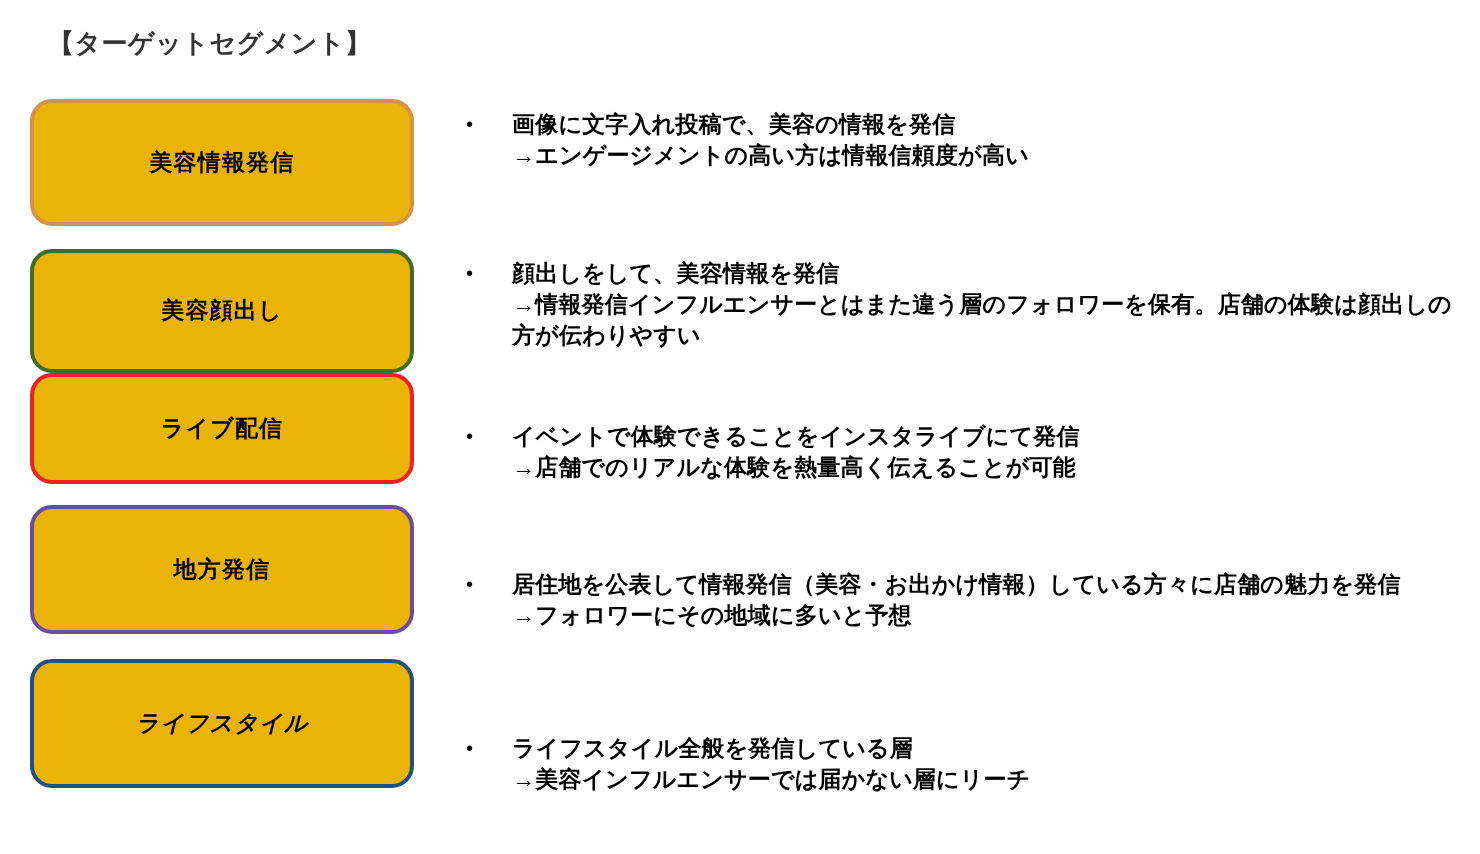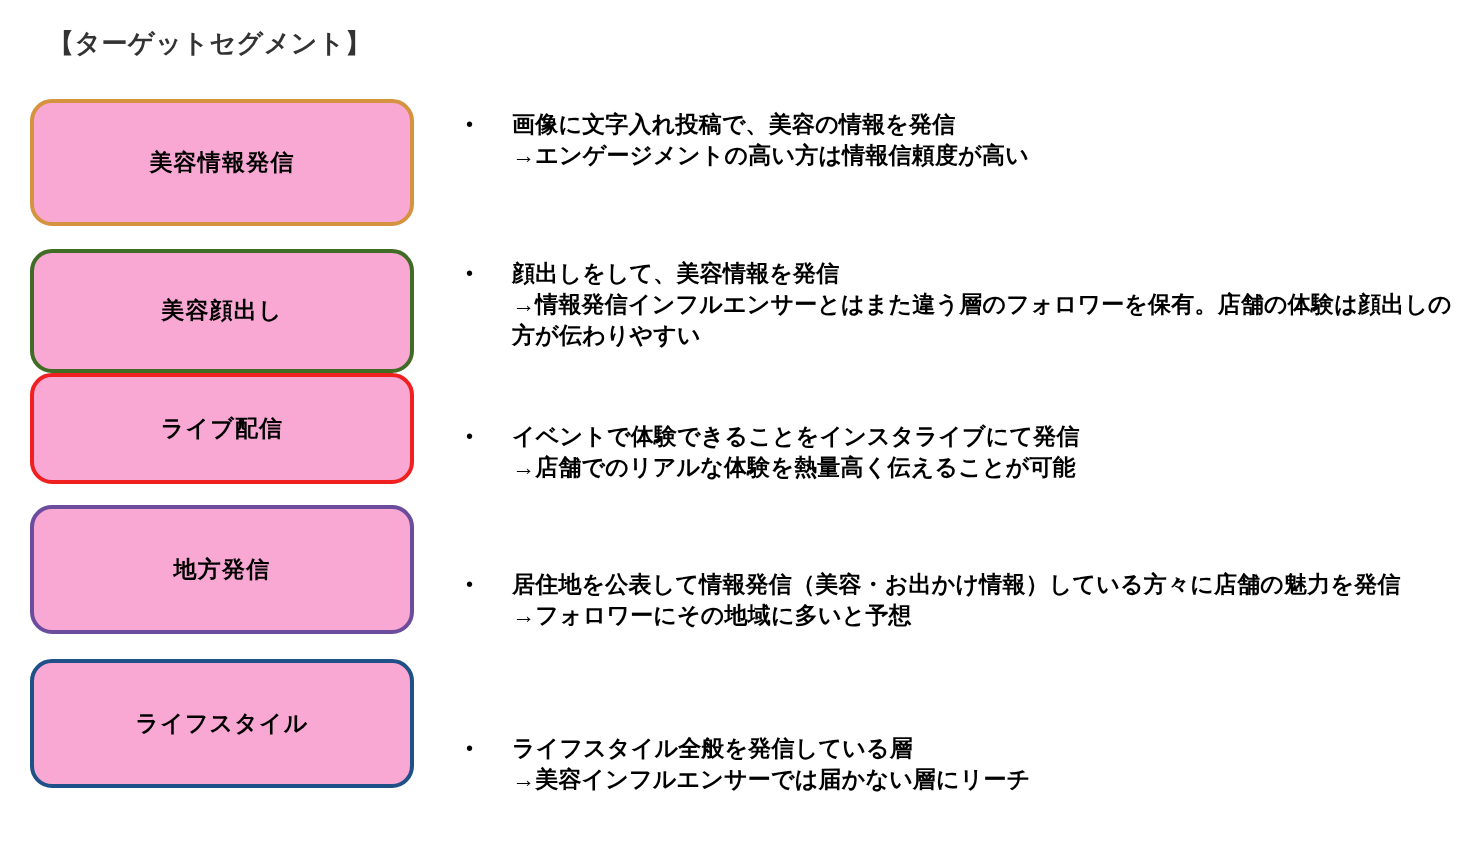--- a/index.html
+++ b/index.html
@@ -34,21 +34,21 @@
   .segment-list {
     position: absolute;
     left: 30px;
     top: 99px;
     width: 384px;
   }
   .segment-box {
     position: relative;
     box-sizing: border-box;
     width: 384px;
-    background: #f9a8d4;
+    background: #eab308;
     border-style: solid;
     border-width: 4px;
     border-radius: 22px;
     display: flex;
     align-items: center;
     justify-content: center;
   }
   .segment-label {
     font-size: 23px;
     font-weight: 700;
@@ -57,21 +57,21 @@
     line-height: 1.2;
     text-align: center;
     white-space: nowrap;
   }
 
   
   .segment-box.b0 { height: 127px; margin-bottom: 23px; }
   .segment-box.b1 { height: 124px; }
   .segment-box.b2 { height: 111px; margin-bottom: 21px; }
   .segment-box.b3 { height: 129px; margin-bottom: 25px; }
-  .segment-box.b4 { height: 129px; margin-bottom: 16px; }
+  .segment-box.b4 { height: 129px; margin-bottom: 16px; font-style: italic; }
 
   
   .detail-list {
     position: absolute;
     left: 460px;
     top: 0;
     width: 1010px;
     height: 854px;
   }
   .detail-item {

